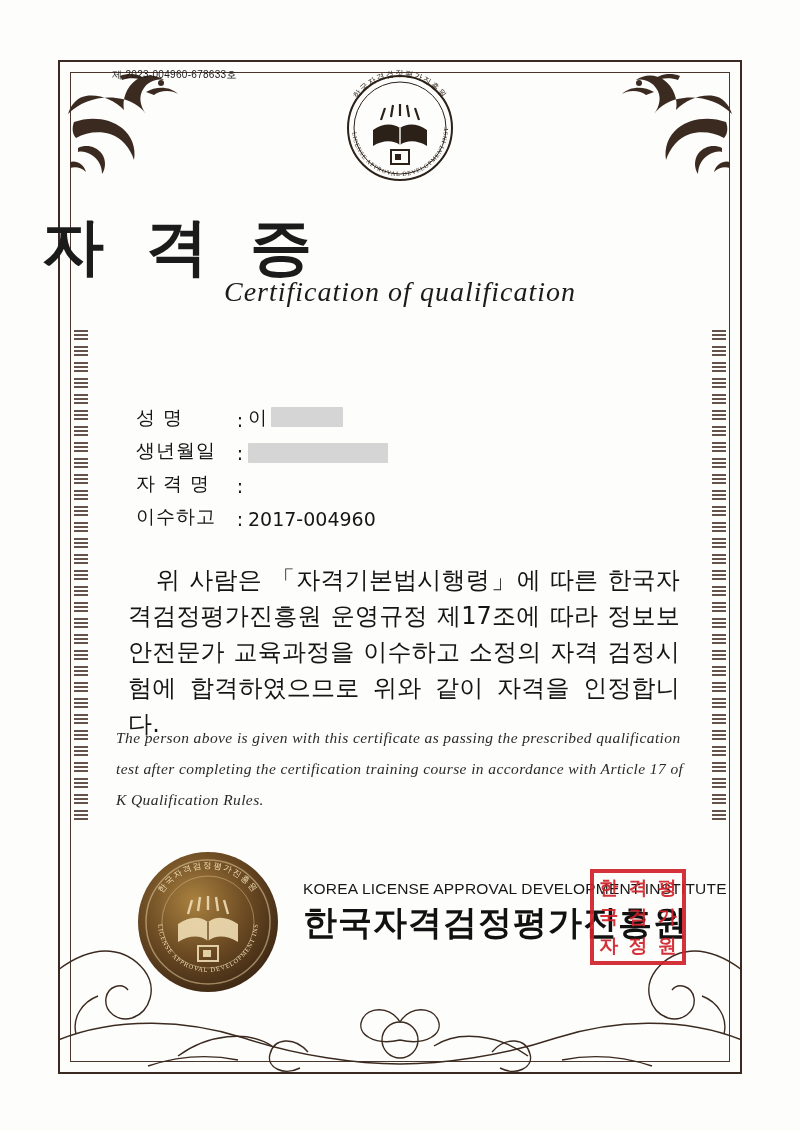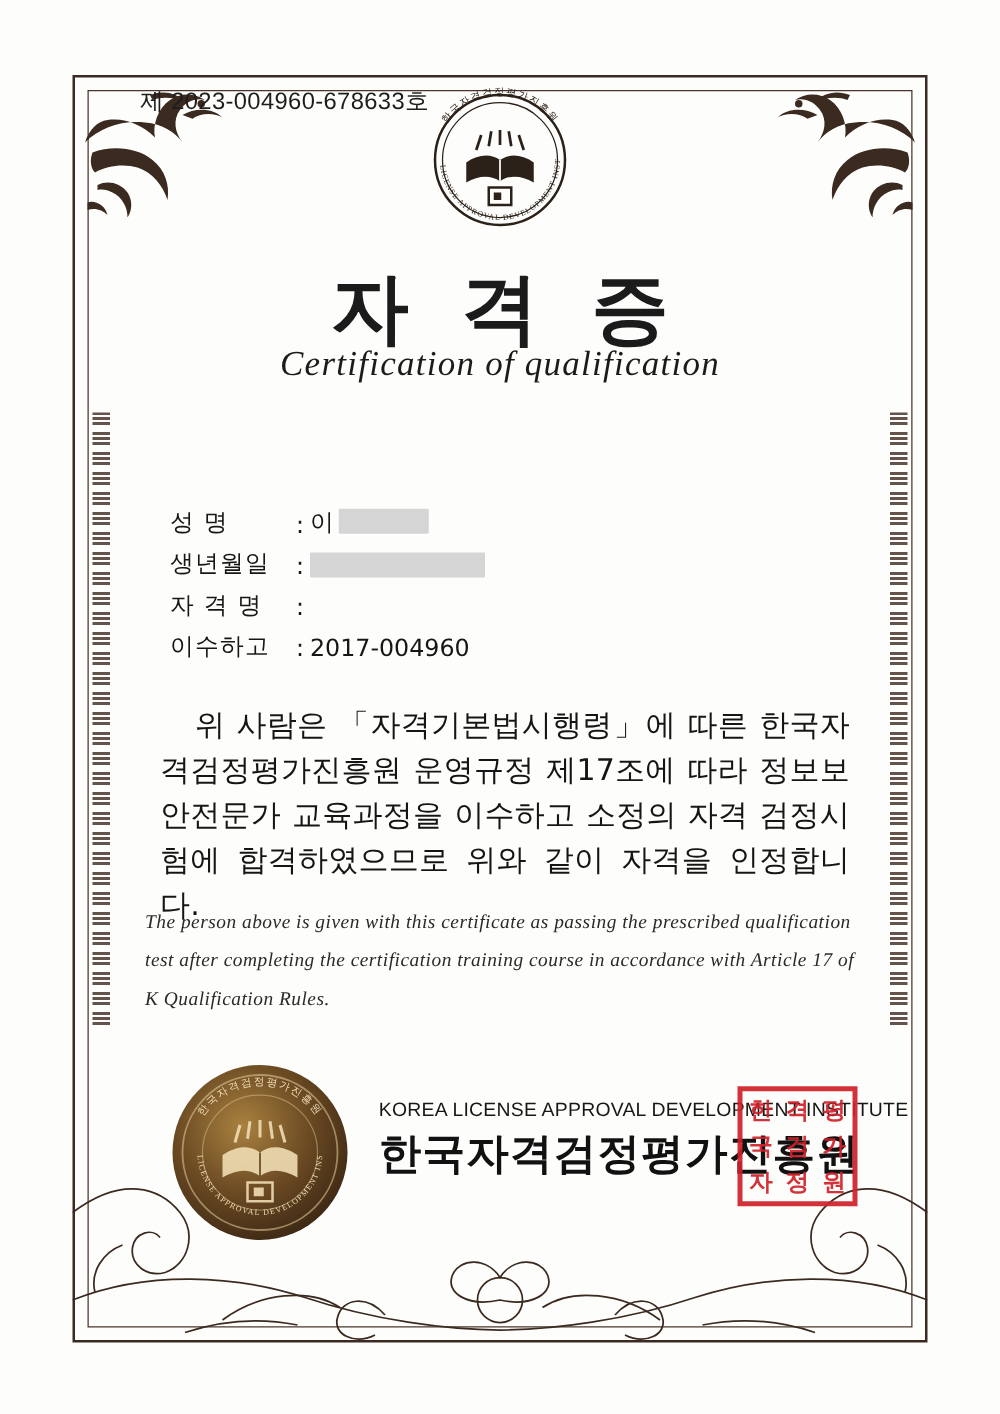--- a/index.html
+++ b/index.html
@@ -75,42 +75,42 @@
     color: #3b2a20;
   }
   .bottom-orn svg { width: 100%; height: 100%; display: block; }
 
   
   .doc-number {
     position: absolute;
     left: 112px;
     top: 68px;
     font-family: "Liberation Sans", sans-serif;
-    font-size: 19px;
+    font-size: 10px;
     color: #1d1d1d;
     letter-spacing: .3px;
     white-space: nowrap;
   }
 
   .top-seal {
     position: absolute;
     left: 325px;
     top: 68px;
     width: 150px;
     height: 118px;
   }
   .top-seal svg { width: 100%; height: 100%; display: block; }
 
   
   .title-ko {
     position: absolute;
     left: 0;
     top: 205px;
     width: 800px;
-    text-align: center;
+    text-align: left;
     font-family: "DejaVu Serif", serif;
     font-size: 62px;
     font-weight: 700;
     color: #1b1b1b;
     letter-spacing: 42px;
     text-indent: 42px;
   }
   .title-en {
     position: absolute;
     left: 0;

